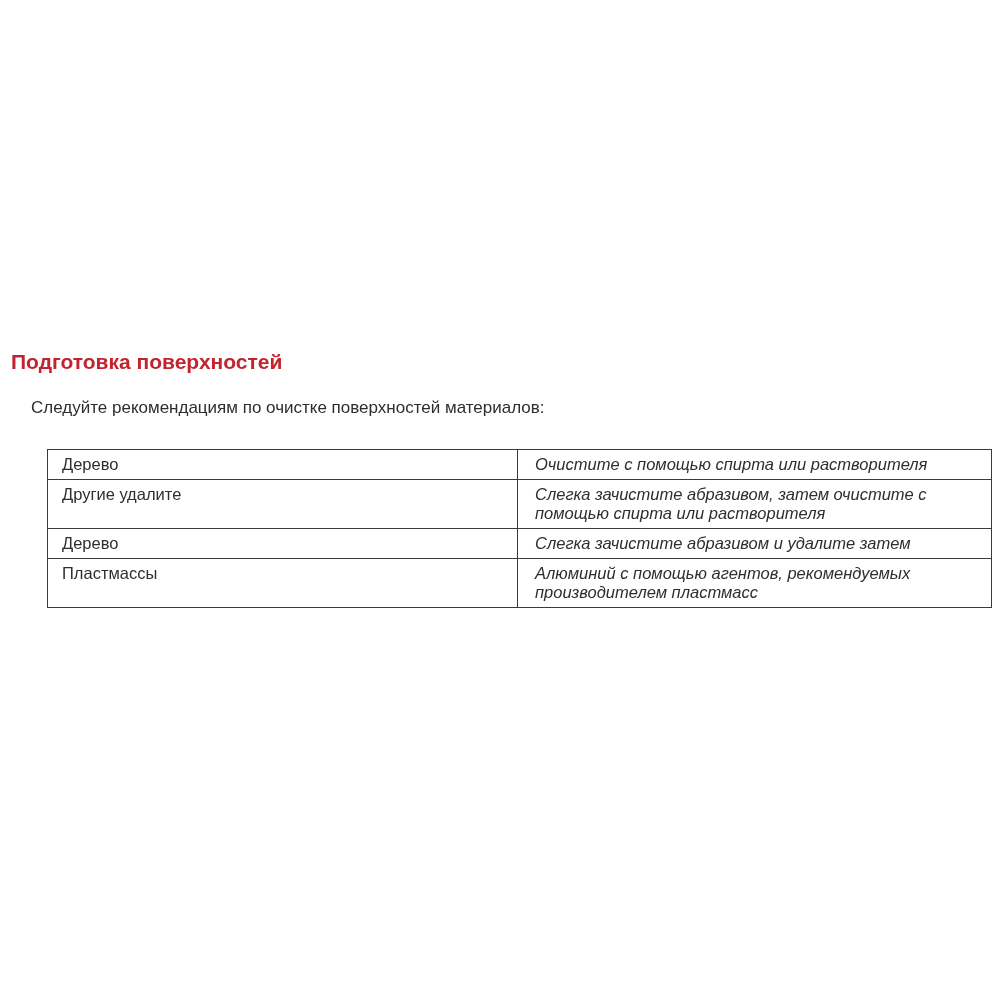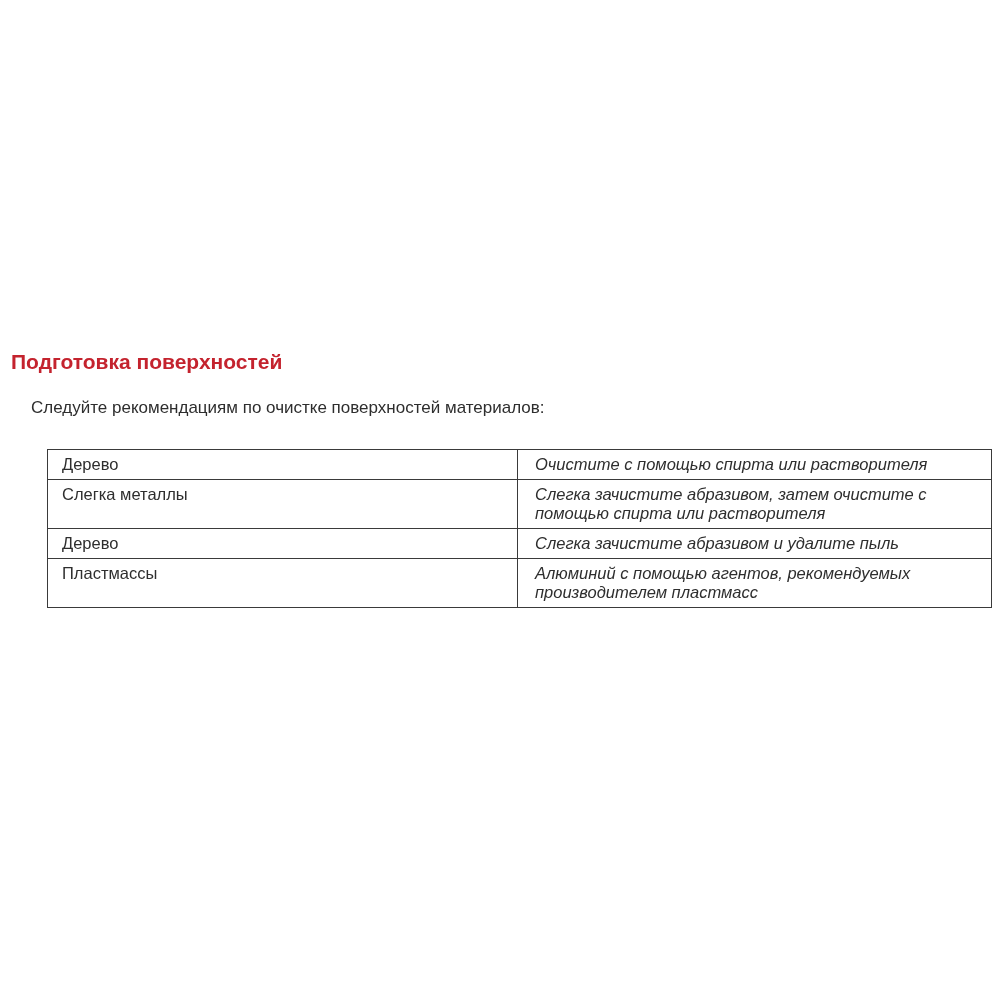--- a/index.html
+++ b/index.html
@@ -78,26 +78,26 @@
     <colgroup>
       <col class="col-material">
       <col class="col-instruction">
     </colgroup>
     <tbody>
       <tr>
         <td class="material-cell">Дерево</td>
         <td class="instruction-cell">Очистите с помощью спирта или растворителя</td>
       </tr>
       <tr>
-        <td class="material-cell">Слегка металлы</td>
+        <td class="material-cell">Другие удалите</td>
         <td class="instruction-cell">Слегка зачистите абразивом, затем очистите с помощью спирта или растворителя</td>
       </tr>
       <tr>
         <td class="material-cell">Дерево</td>
-        <td class="instruction-cell">Слегка зачистите абразивом и удалите пыль</td>
+        <td class="instruction-cell">Слегка зачистите абразивом и удалите затем</td>
       </tr>
       <tr>
         <td class="material-cell">Пластмассы</td>
         <td class="instruction-cell">Алюминий с помощью агентов, рекомендуемых производителем пластмасс</td>
       </tr>
     </tbody>
   </table>
 
 </div>
 

